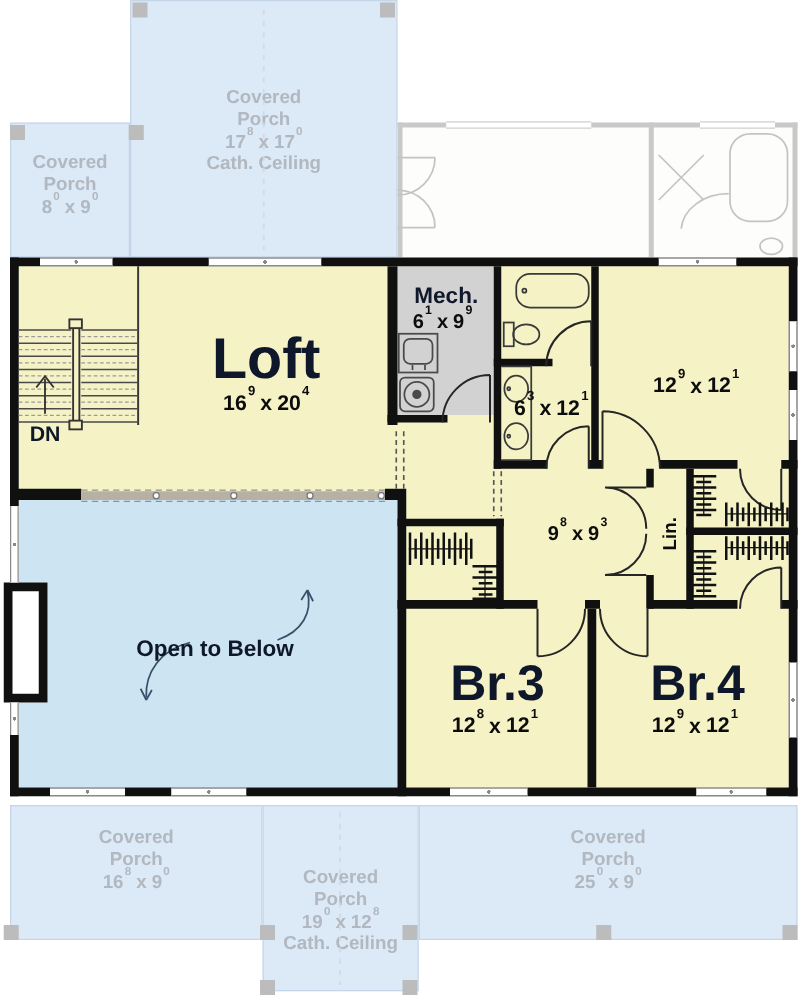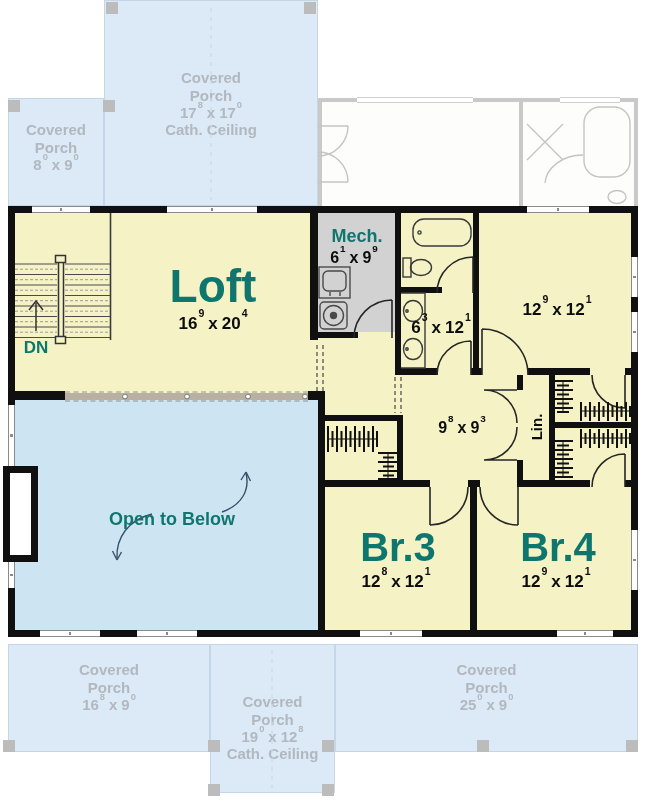--- a/index.html
+++ b/index.html
@@ -14,21 +14,21 @@
   .post{position:absolute;width:12px;height:12px;background:#bcbcbc;}
   .gwall{position:absolute;background:#c9c9c9;}
   .gwin{position:absolute;background:#fff;border-top:1px solid #cfcfcf;border-bottom:1px solid #cfcfcf;box-sizing:border-box;}
   
   .fill{position:absolute;}
   .w{position:absolute;background:#101010;}
   .win-h{position:absolute;height:7px;background:#fff;border-top:1.6px solid #8a8a8a;border-bottom:1.6px solid #8a8a8a;box-sizing:border-box;
          background-image:radial-gradient(circle at 50% 50%, #888 0 1.4px, transparent 1.5px);}
   .win-v{position:absolute;width:7px;background:#fff;border-left:1.6px solid #8a8a8a;border-right:1.6px solid #8a8a8a;box-sizing:border-box;
          background-image:radial-gradient(circle at 50% 50%, #888 0 1.4px, transparent 1.5px);}
-  .lbl{position:absolute;color:#0f766e;font-weight:bold;white-space:nowrap;transform:translateX(-50%);line-height:1;}
+  .lbl{position:absolute;color:#0f172a;font-weight:bold;white-space:nowrap;transform:translateX(-50%);line-height:1;}
   .dim{position:absolute;color:#0c0c0c;font-weight:bold;font-size:17px;white-space:nowrap;transform:translateX(-50%);line-height:1;}
   .dim sup,.gdim sup{font-size:.62em;position:relative;top:-.5em;font-weight:bold;margin-left:1px;}
   .sep{margin:0 4px;}
   .rail{position:absolute;background:#b7b0a3;}
   #chimney{position:absolute;left:3px;top:466px;width:35px;height:96px;border:7px solid #101010;background:#fff;box-sizing:border-box;}
   #mbr-ghost-label{position:absolute;left:425px;top:170px;transform:translateX(-50%);
       color:#c6c6c6;font-weight:bold;font-size:44px;line-height:1;}
   #lin-label{position:absolute;left:536px;top:427px;transform:translate(-50%,-50%) rotate(-90deg);
       font-weight:bold;font-size:15px;color:#0c0c0c;}
   svg{position:absolute;left:0;top:0;pointer-events:none;}

